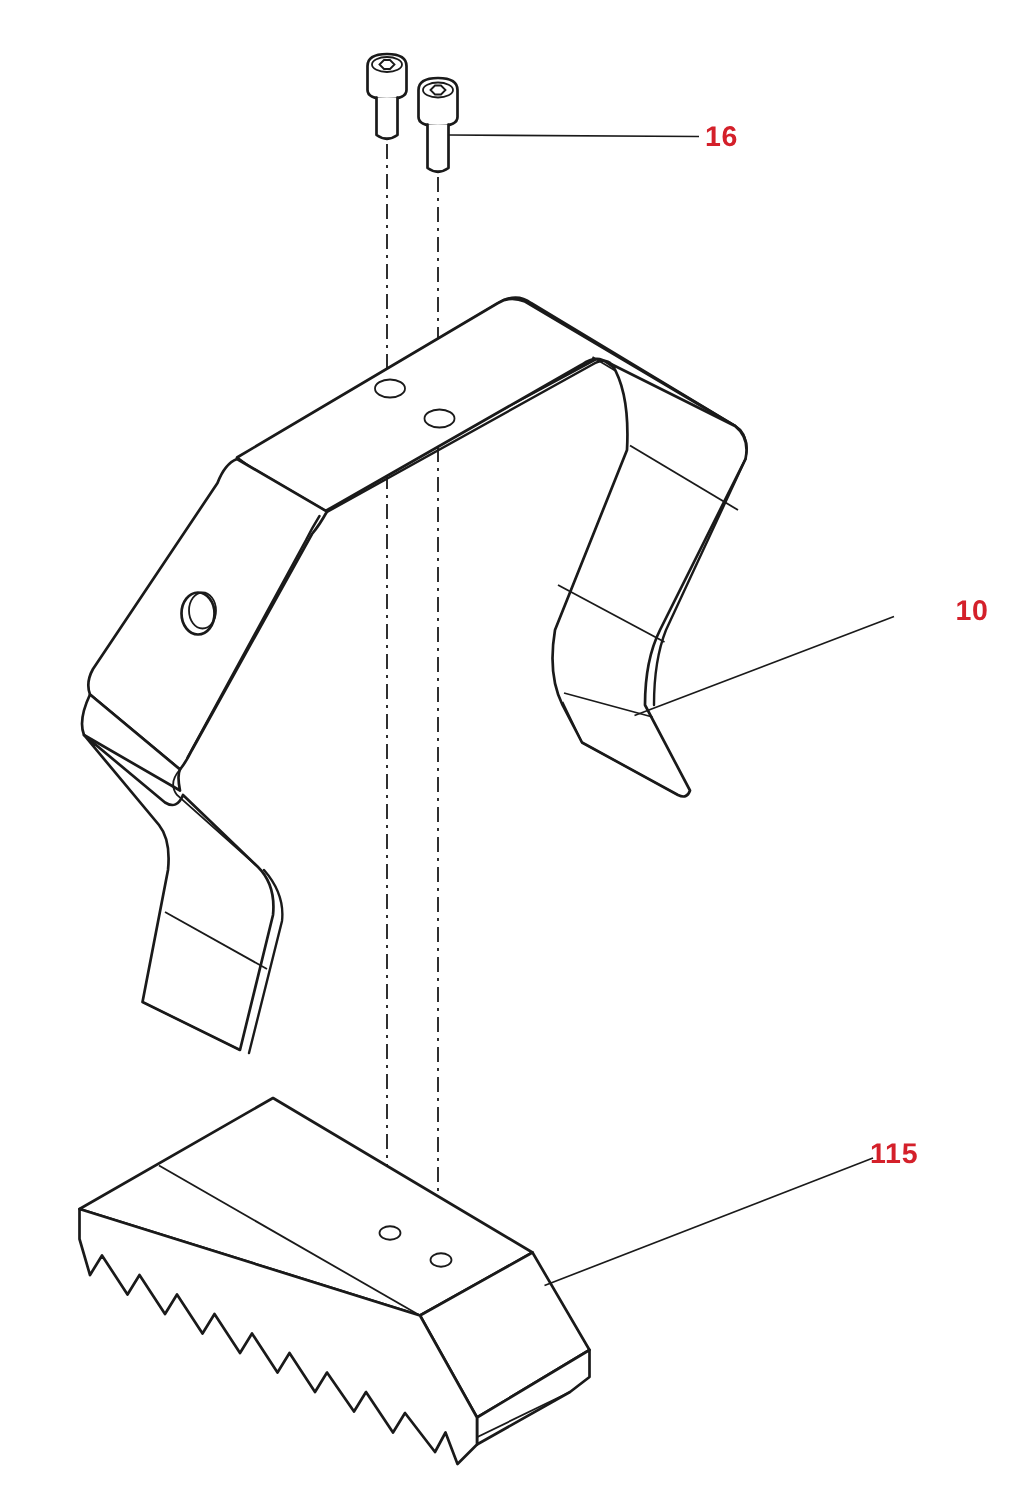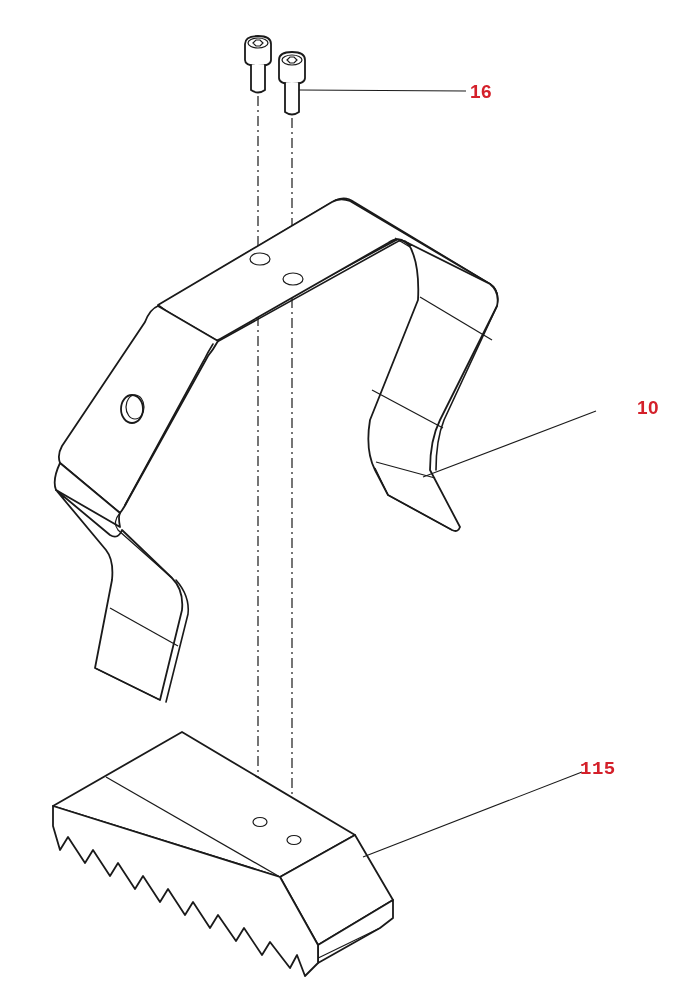--- a/index.html
+++ b/index.html
@@ -95,14 +95,14 @@
         L93,850 L85,863 L68,837 L60,850 L53,826 Z"></path>
     </g>
 
     <line class="leader" x1="299" y1="90" x2="466" y2="91"></line>
     <line class="leader" x1="423" y1="477" x2="596" y2="411"></line>
     <line class="leader" x1="363" y1="857" x2="582" y2="772"></line>
   </svg>
 
   <span class="callout-label" style="left:470px; top:82px;">16</span>
   <span class="callout-label" style="left:597px; top:398px;margin-left:40px;">10</span>
-  <span class="callout-label" style="left:580px; top:760px;font-family:Liberation Mono, monospace;">115</span>
+  <span class="callout-label" style="left:580px; top:760px;">115</span>
 </div>
 
 </body></html>

